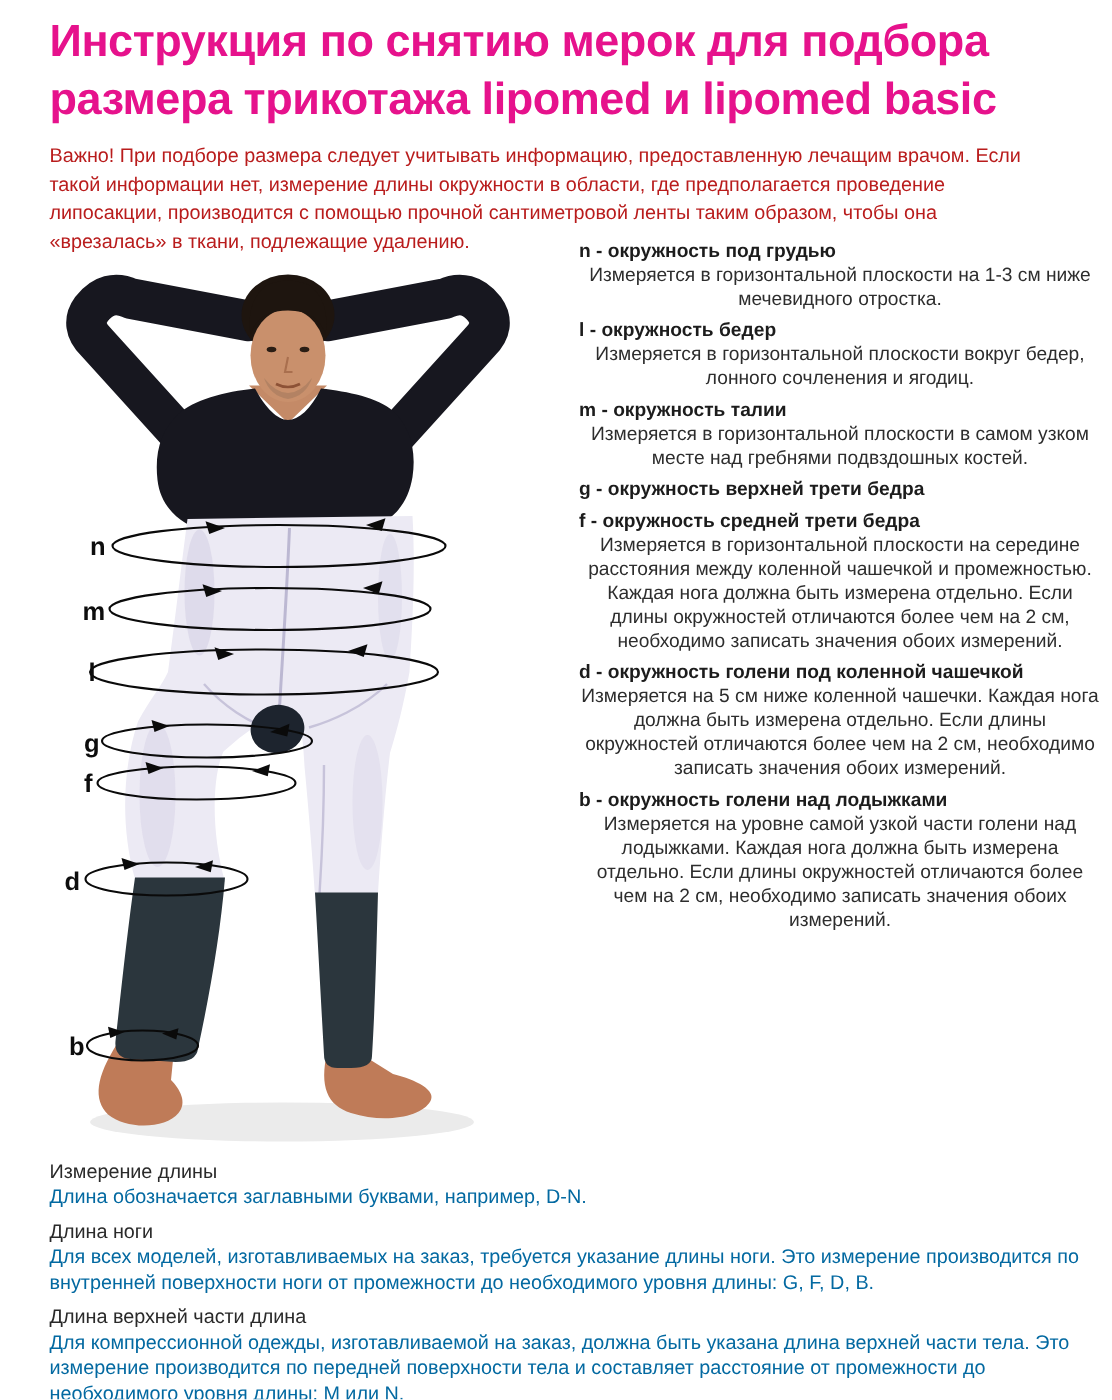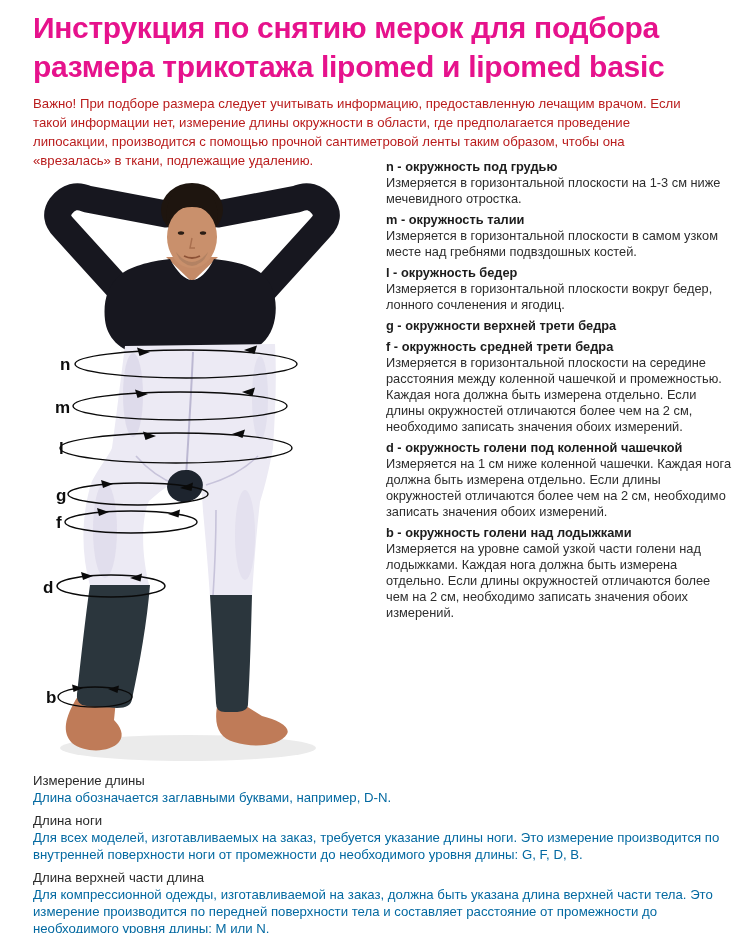--- a/index.html
+++ b/index.html
@@ -39,20 +39,21 @@
     width:348px;
   }
   .m-sec { margin-bottom:5px; }
   .m-sec h3 {
     font-size:12.8px; font-weight:bold; line-height:16px;
     color:#1c1c1c;
   }
   .m-sec p {
     font-size:12.8px; line-height:16px;
     color:#2d2d2d;
+    text-align:center;
   }
   .length-col {
     position:absolute; left:33px; top:772px;
     width:700px;
   }
   .l-sec { margin-bottom:6px; }
   .l-sec h3 {
     font-size:13.2px; font-weight:normal; line-height:17px;
     color:#2a2a2a;
   }
@@ -175,37 +176,37 @@
       <text class="flabel" x="26" y="523">b</text>
     </svg>
   </div>
 
   <div class="measure-col">
     <section class="m-sec">
       <h3>n - окружность под грудью</h3>
       <p>Измеряется в горизонтальной плоскости на 1-3 см ниже мечевидного отростка.</p>
     </section>
     <section class="m-sec">
+      <h3>l - окружность бедер</h3>
+      <p>Измеряется в горизонтальной плоскости вокруг бедер, лонного сочленения и ягодиц.</p>
+    </section>
+    <section class="m-sec">
       <h3>m - окружность талии</h3>
       <p>Измеряется в горизонтальной плоскости в самом узком месте над гребнями подвздошных костей.</p>
     </section>
     <section class="m-sec">
-      <h3>l - окружность бедер</h3>
-      <p>Измеряется в горизонтальной плоскости вокруг бедер, лонного сочленения и ягодиц.</p>
-    </section>
-    <section class="m-sec">
-      <h3>g - окружности верхней трети бедра</h3>
+      <h3>g - окружность верхней трети бедра</h3>
     </section>
     <section class="m-sec">
       <h3>f - окружность средней трети бедра</h3>
       <p>Измеряется в горизонтальной плоскости на середине расстояния между коленной чашечкой и промежностью. Каждая нога должна быть измерена отдельно. Если длины окружностей отличаются более чем на 2 см, необходимо записать значения обоих измерений.</p>
     </section>
     <section class="m-sec">
       <h3>d - окружность голени под коленной чашечкой</h3>
-      <p>Измеряется на 1 см ниже коленной чашечки. Каждая нога должна быть измерена отдельно. Если длины окружностей отличаются более чем на 2 см, необходимо записать значения обоих измерений.</p>
+      <p>Измеряется на 5 см ниже коленной чашечки. Каждая нога должна быть измерена отдельно. Если длины окружностей отличаются более чем на 2 см, необходимо записать значения обоих измерений.</p>
     </section>
     <section class="m-sec">
       <h3>b - окружность голени над лодыжками</h3>
       <p>Измеряется на уровне самой узкой части голени над лодыжками. Каждая нога должна быть измерена отдельно. Если длины окружностей отличаются более чем на 2 см, необходимо записать значения обоих измерений.</p>
     </section>
   </div>
 
   <div class="length-col">
     <section class="l-sec">
       <h3>Измерение длины</h3>

